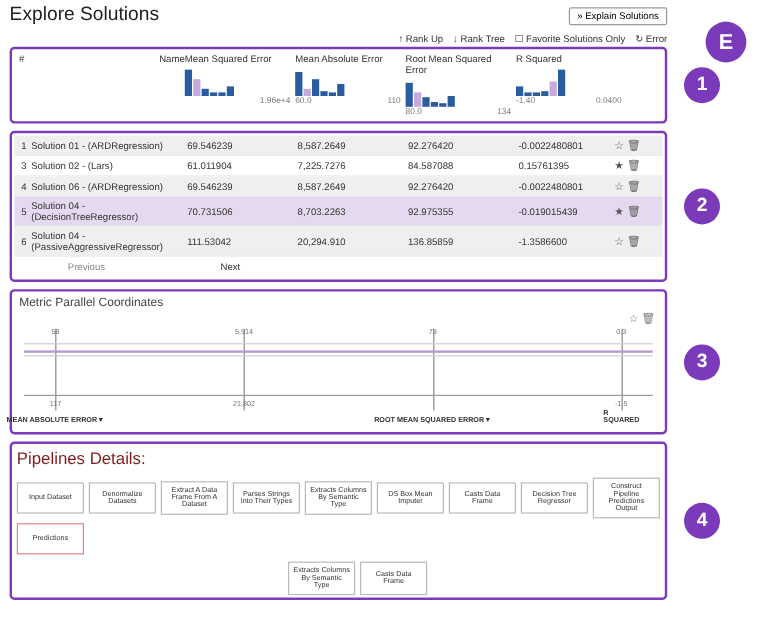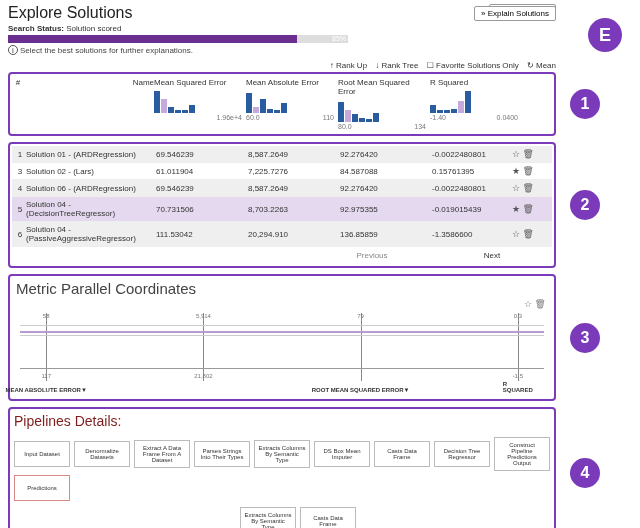--- a/index.html
+++ b/index.html
@@ -26,24 +26,24 @@
 .col-name{width:130px}
 .col-m{width:92px;text-align:left;padding-right:4px}
 .chart{display:flex;align-items:flex-end;gap:1px;height:24px;margin-top:2px}
 .bar{width:6px;background:#2a5d9f}
 .bar.s{background:#c6a9dd}
 .axis{display:flex;justify-content:space-between;font-size:7px;color:#777;margin-top:1px}
 .tbl-row{display:flex;padding:3px 2px;border-bottom:1px solid #eee;font-size:8px;align-items:center}
 .tbl-row.shade{background:#efefef}
 .tbl-row.sel{background:#e4d9ee}
 .actions{width:24px;text-align:right;font-size:9px;color:#555}
-.pager{display:flex;justify-content:flex-end;align-items:center;padding:4px 0;font-size:8px}
+.pager{display:flex;justify-content:flex-start;align-items:center;padding:4px 0;font-size:8px}
 .pager .pg{flex:1;text-align:center}
 .pager .pnav{width:120px;text-align:center;color:#888}
-.mpc-title{font-size:15px;padding:2px 4px;color:#444}
+.mpc-title{font-size:10px;padding:2px 4px;color:#444}
 .mpc-body{height:80px;position:relative;margin:4px 8px}
 .mpc-axis{position:absolute;top:0;bottom:12px;width:1px;background:#888}
 .mpc-line{position:absolute;left:0;right:0;height:1px;background:#ccc}
 .mpc-lbl{position:absolute;bottom:0;font-size:6px;font-weight:700;transform:translateX(-50%)}
 .mpc-val{position:absolute;font-size:6px;color:#777;transform:translateX(-50%)}
 .pd-title{font-size:14px;color:#7f1d1d;margin:2px 0 6px 2px}
 .pipe{display:flex;flex-wrap:wrap;gap:4px;align-items:center;padding:2px}
 .pnode{border:1px solid #bbb;background:#fff;padding:4px 3px;font-size:6px;text-align:center;width:56px;min-height:26px;display:flex;align-items:center;justify-content:center}
 .pnode.out{border-color:#d88}
 .pipe-row2{display:flex;gap:4px;margin-left:228px;margin-top:4px}
@@ -55,37 +55,26 @@
 <div class="badge e">E</div>
 
 <div class="page">
 <div class="content-wrap">
 
 <div class="hdr">
   <div class="title">Explore Solutions</div>
   <button class="btn">» Explain Solutions</button>
 </div>
 
-<div class="status-row">
-  <span class="status-label">Search Status:</span>
-  <span>Solution scored</span>
-  <div class="stop-wrap"><button class="btn">◉ Stop Search</button></div>
-  <div class="pbar">
-    <div class="pbar-fill" style="width:85%">
-            <span class="pbar-pct">85%</span>
-          </div>
-  </div>
-  <div class="hint"><span class="info">i</span><span>Select the best solutions for further explanations.</span></div>
-</div>
 
 <div class="toolbar">
   <span>↑ Rank Up</span>
   <span>↓ Rank Tree</span>
   <span>☐ Favorite Solutions Only</span>
-  <span>↻ Mean</span>
+  <span>↻ Error</span>
 </div>
 
 <div class="section">
   <div class="badge">1</div>
   <div class="th-row">
     <div class="col-n">#</div>
     <div class="col-name" style="text-align:right">Name</div>
     <div class="col-m">
       <div>Mean Squared Error</div>
       <div class="chart">

